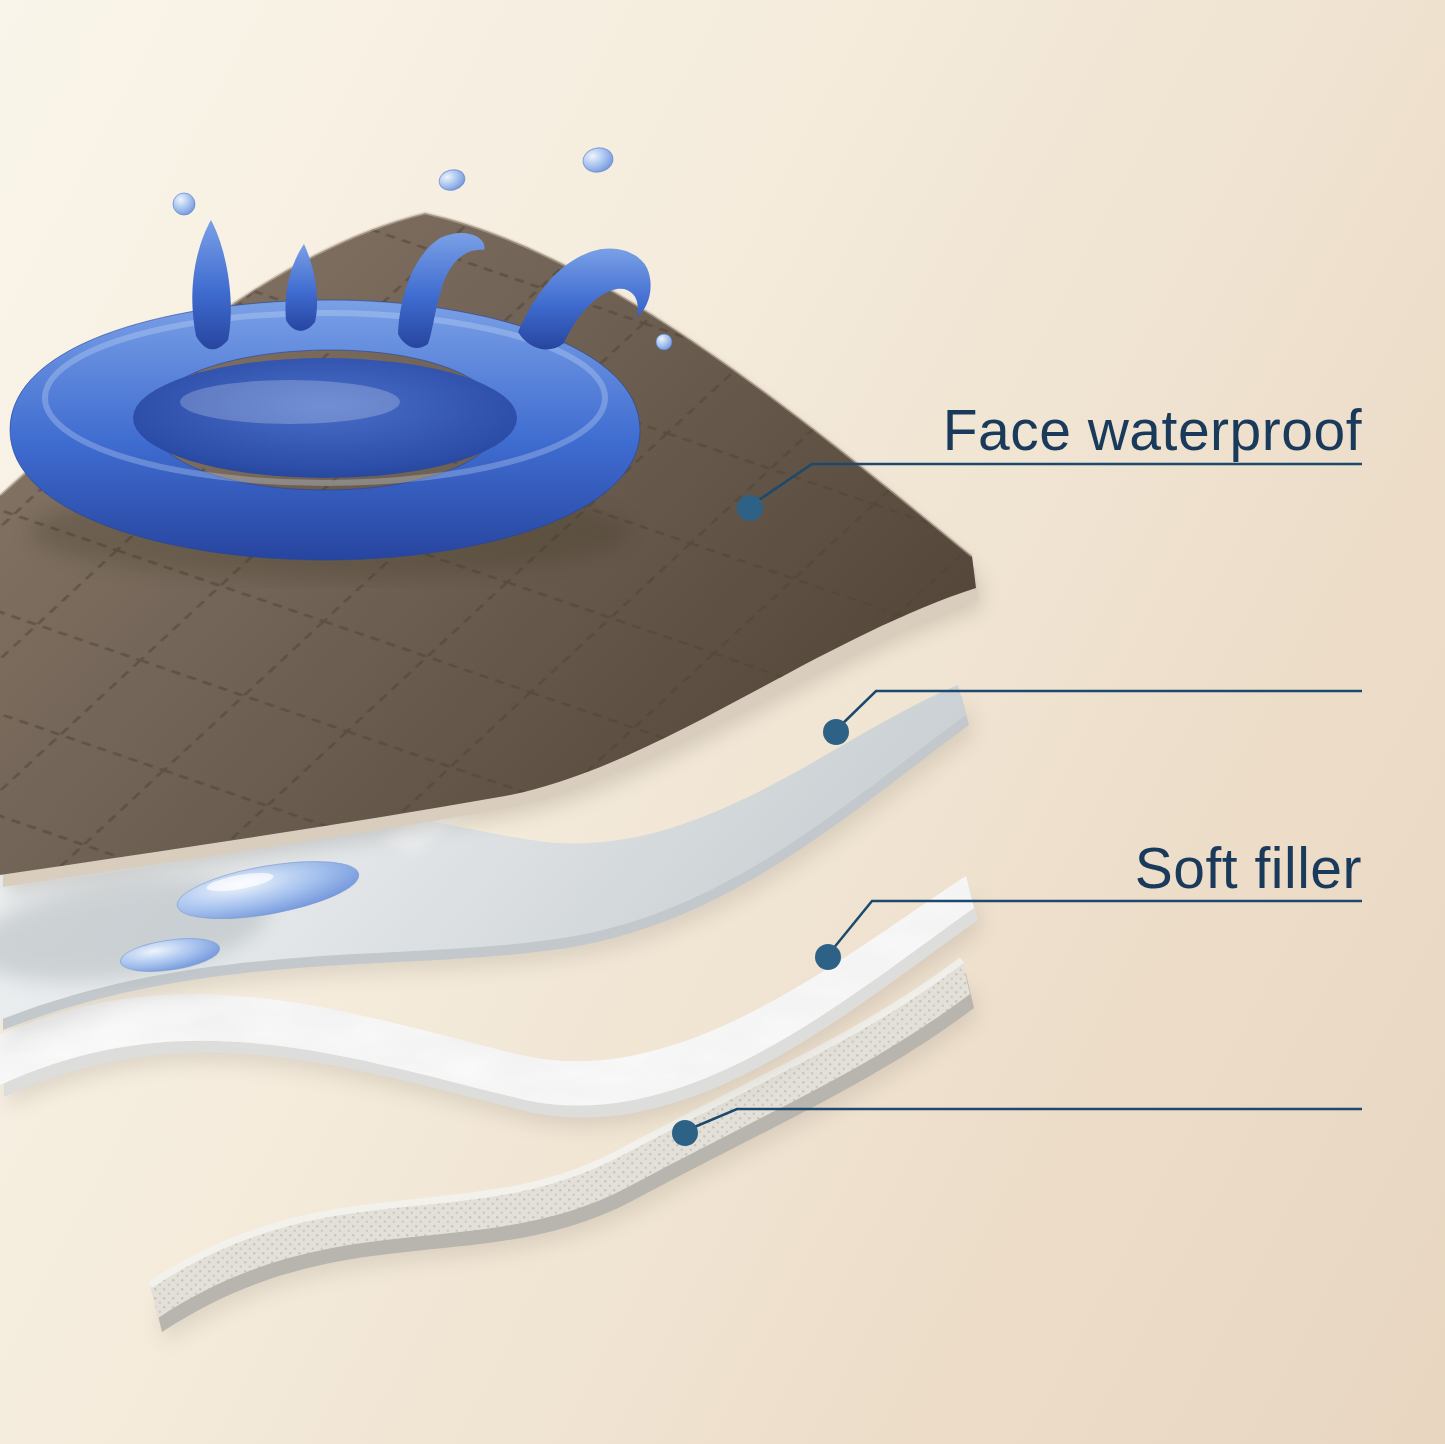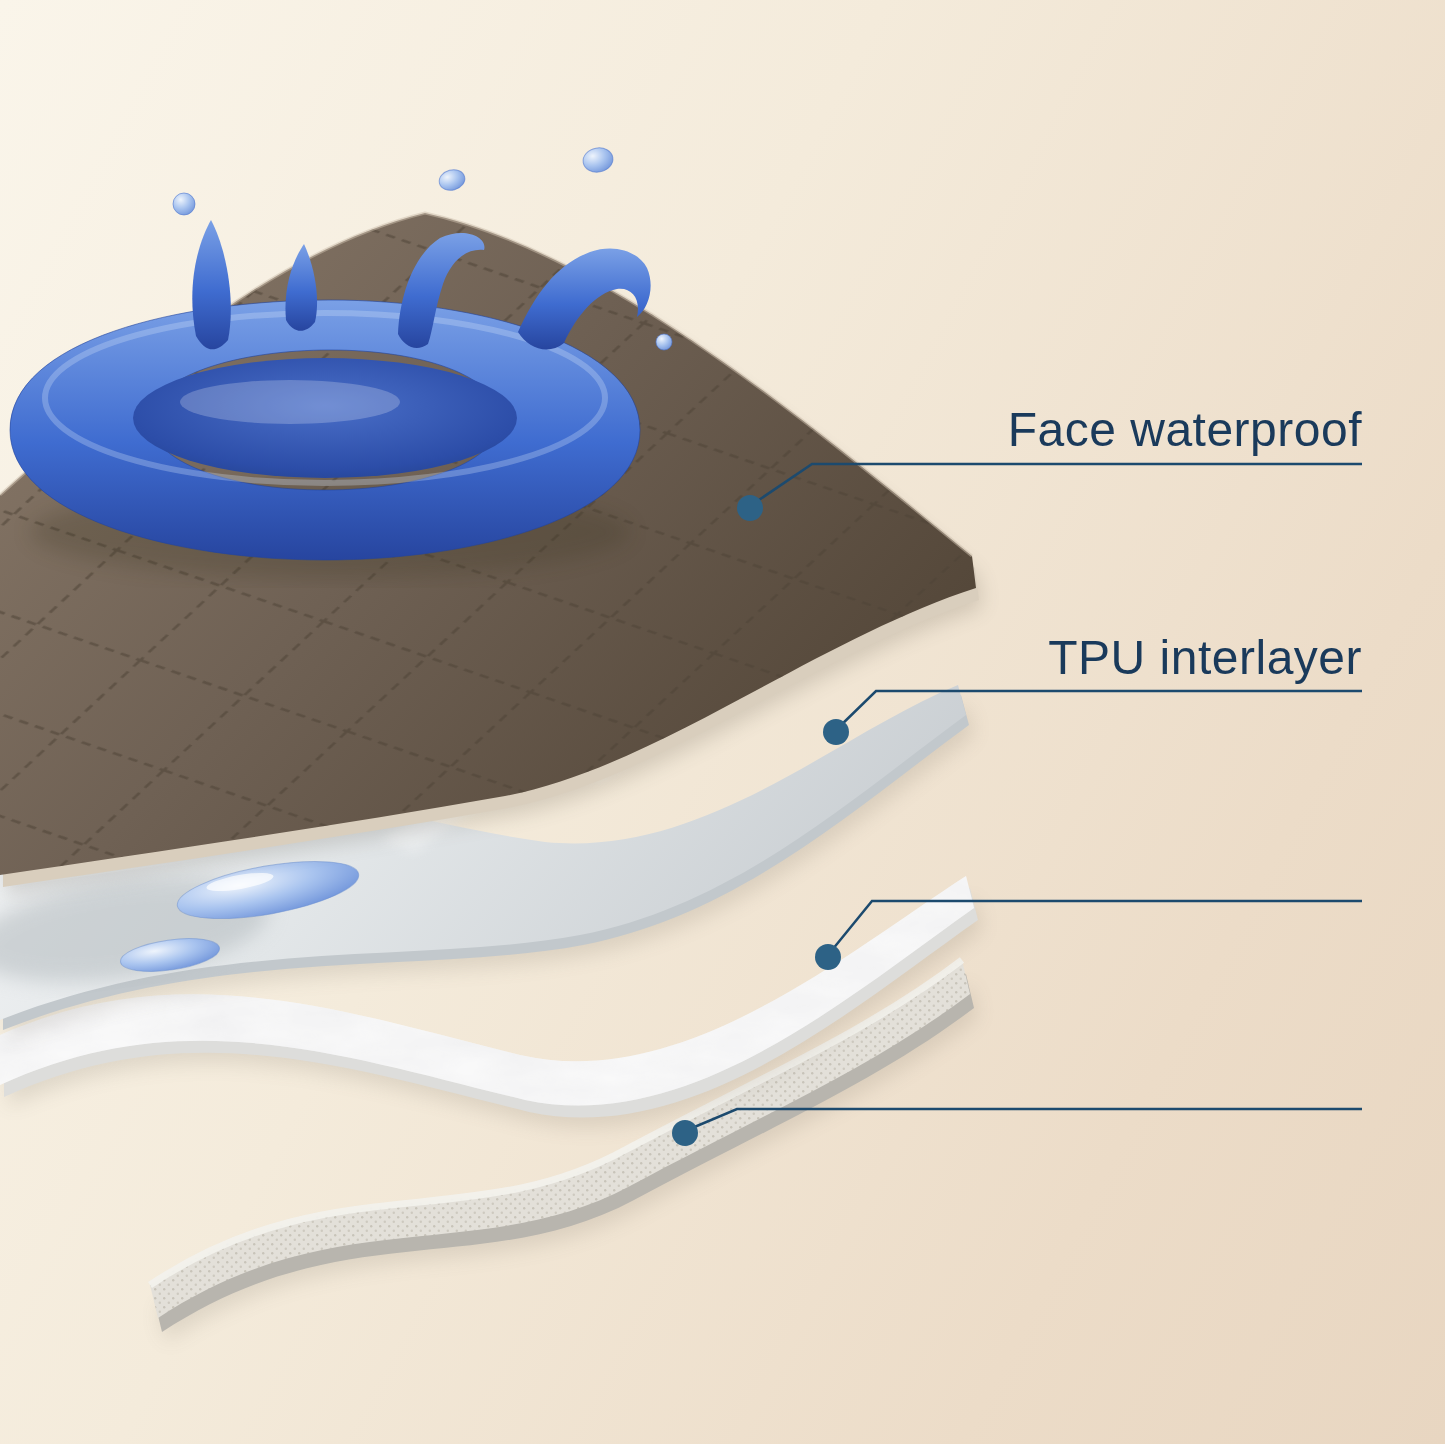--- a/index.html
+++ b/index.html
@@ -8,21 +8,21 @@
     font-family:"Liberation Sans", sans-serif;
     background:#efe3d2;
   }
   .canvas{
     position:relative;width:1445px;height:1444px;overflow:hidden;
     background:linear-gradient(118deg,#faf5ea 0%,#f4ebdb 40%,#ecdcc8 78%,#e8d6c1 100%);
   }
   .art{position:absolute;left:0;top:0;}
   .label{
     position:absolute;right:83px;
-    font-size:48px;font-weight:500;line-height:56px;
+    font-size:57px;font-weight:500;line-height:56px;
     color:#1a3a5b;letter-spacing:.5px;white-space:nowrap;
   }
   .l0{top:402px}
   .l1{top:630px}
   .l2{top:840px}
   .l3{top:1048px}
 </style>
 </head>
 <body>
 
@@ -140,15 +140,15 @@
     </g>
     <g fill="#2d6286">
       <circle cx="750" cy="508" r="13"></circle>
       <circle cx="836" cy="732" r="13"></circle>
       <circle cx="828" cy="957" r="13"></circle>
       <circle cx="685" cy="1133" r="13"></circle>
     </g>
   </svg>
 
   <div class="label l0">Face waterproof</div>
-  <div class="label l1">TPU interlayer</div>
+  <div class="label l2">Soft filler</div>
 
 </div>
 
 </body></html>

